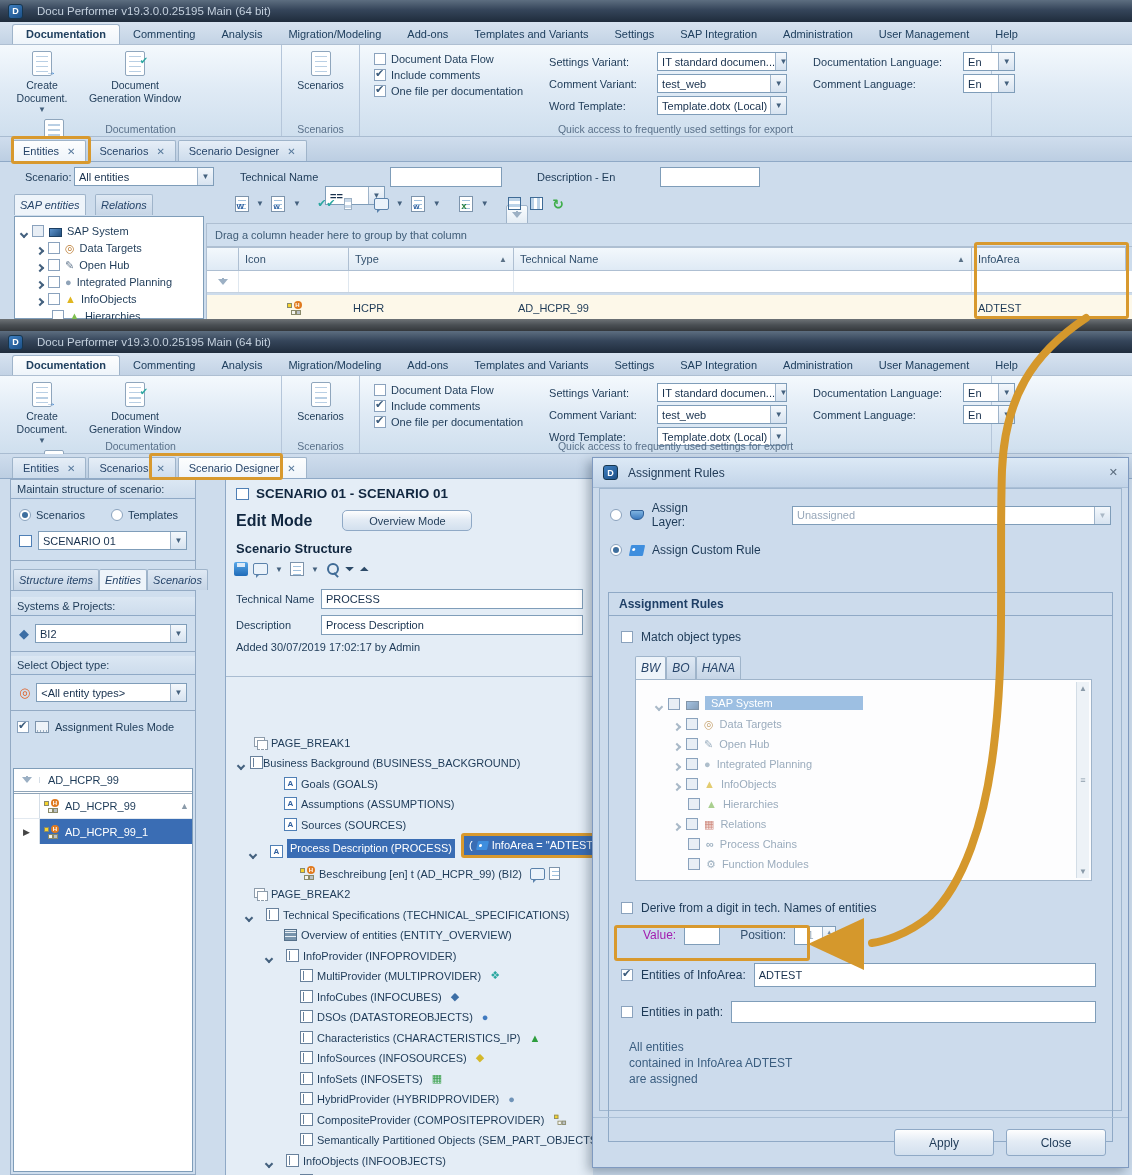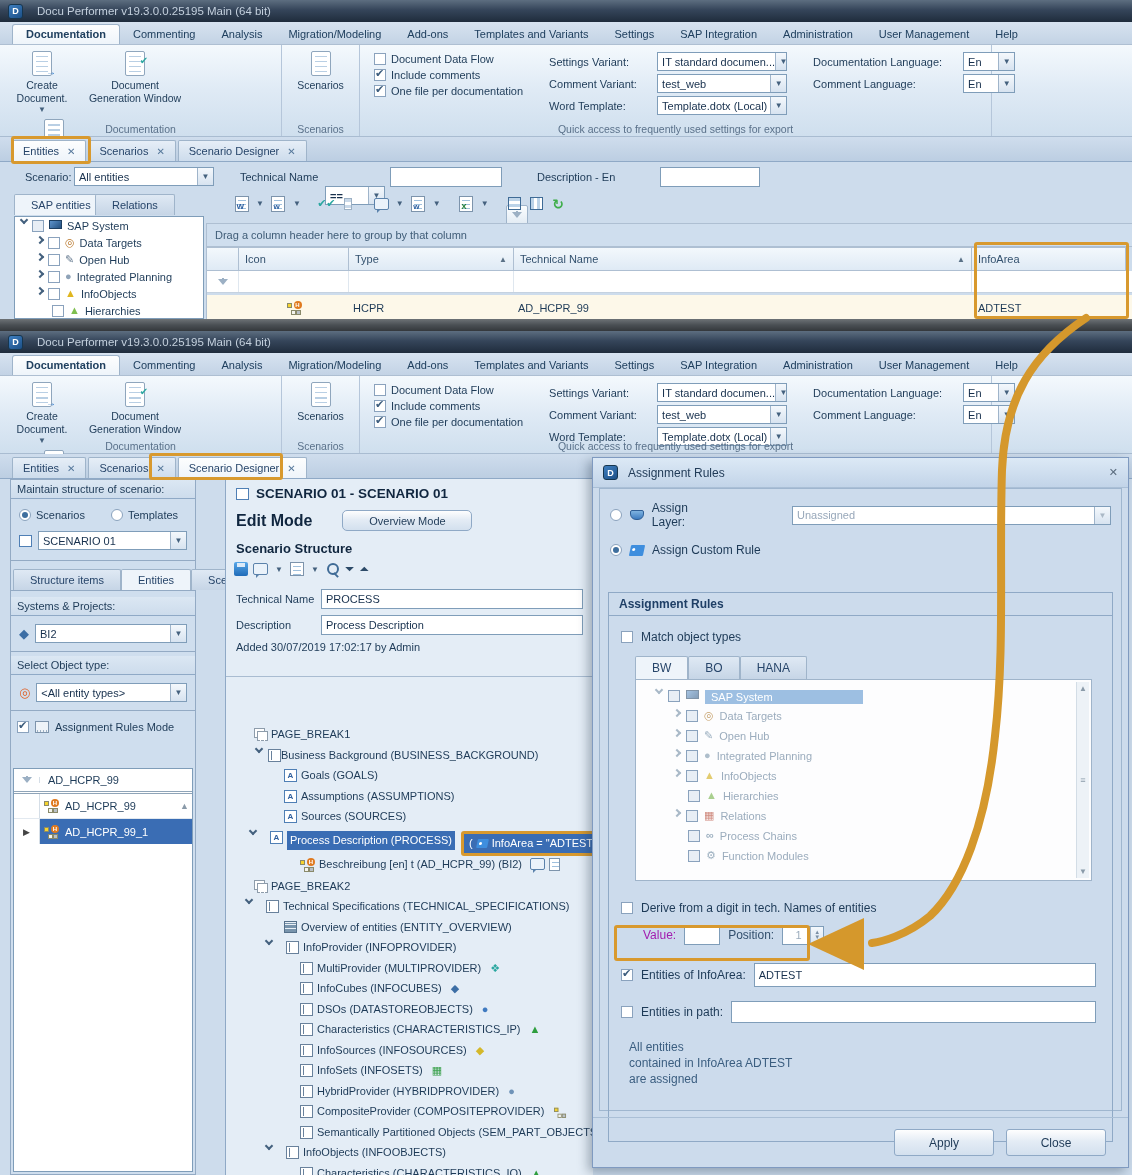--- a/index.html
+++ b/index.html
@@ -71,24 +71,24 @@
   .bub{width:15px;height:12px;border:1px solid #5b82ab;border-radius:2px;background:#eaf2fa;position:relative;display:inline-block;}
   .bub::after{content:"";position:absolute;left:2px;bottom:-4px;border:2px solid transparent;border-top-color:#5b82ab;border-left-color:#5b82ab;}
   .mag{width:14px;height:14px;position:relative;display:inline-block;}
   .mag::before{content:"";position:absolute;left:1px;top:1px;width:8px;height:8px;border:2px solid #3f6b96;border-radius:50%;}
   .mag::after{content:"";position:absolute;right:1px;bottom:0;width:6px;height:2px;background:#3f6b96;transform:rotate(45deg);}
   .spin{display:inline-flex;flex-direction:column;justify-content:center;width:13px;height:100%;border-left:1px solid #9fb4ca;background:linear-gradient(#f4f8fc,#d7e3f0);color:#7a8fa5;font-size:6px;line-height:5px;text-align:center;}
 
   
   .phead{font-size:11px;color:#1d3a57;border-bottom:1px solid #8fa9c6;padding:3px 6px;background:linear-gradient(#dbe7f3,#cddcec);}
   .sidebox{border:1px solid #93aac4;background:#cfdeee;}
-  .ltab{padding:4px 16px;background:linear-gradient(#dfe9f4,#c6d5e6);border:1px solid #9fb4ca;border-bottom:none;border-radius:2px 2px 0 0;color:#27456a;white-space:nowrap;}
+  .ltab{padding:4px 5px;background:linear-gradient(#dfe9f4,#c6d5e6);border:1px solid #9fb4ca;border-bottom:none;border-radius:2px 2px 0 0;color:#27456a;white-space:nowrap;font-style:italic;}
   .ltab.on{background:#eef4fa;}
   .inp{background:#fff;border:1px solid #7f9db9;height:20px;display:flex;align-items:center;padding-left:4px;color:#17304d;}
-  .trow{display:flex;align-items:flex-start;height:20.5px;white-space:nowrap;position:relative;}
+  .trow{display:flex;align-items:flex-end;height:20.5px;white-space:nowrap;position:relative;}
   .trow .gap{flex:0 0 6px;}
   .selband{background:#3a6db4;color:#fff;display:flex;align-items:center;height:19px;padding:0 3px;}
   .rule-annot{display:inline-flex;align-items:center;gap:4px;border:3px solid #D8992E;border-radius:3px;height:25px;padding:0 5px;margin-left:2px;background:#3a6db4;color:#fff;}
   .tagico{width:11px;height:9px;background:#3e8ede;transform:skewX(-12deg);border-radius:1px;display:inline-block;position:relative;}
   .tagico::after{content:"";position:absolute;left:2px;top:3px;width:3px;height:3px;border-radius:50%;background:#fff;}
   .btn{display:inline-flex;align-items:center;justify-content:center;border:1px solid #8fa9c6;border-radius:3px;background:linear-gradient(#fefefe,#e4ecf5 45%,#d3e0ee);color:#1f3a57;}
   .gridhdr{background:linear-gradient(#f3f8fc,#dfeaf5);border:1px solid #aebfd2;border-left:none;display:flex;align-items:center;padding:0 6px;color:#33516e;}
   .dim{color:#9bacbd;}
   .note{color:#3b5e80;font-size:12px;line-height:16px;}
 </style>
@@ -620,21 +620,21 @@
           <span class="inp" style="flex:1">Process Description</span>
         </div>
       <div>Added 30/07/2019 17:02:17 by Admin</div>
     </div>
 
     <div style="position:absolute;left:0;right:0;top:246px;bottom:0;padding-top:4px">
       <div class="trow" style="padding-left:28px;gap:4px">
           <span class="pbico"></span>
           <span>PAGE_BREAK1</span>
         </div>
-      <div class="trow" style="padding-left:30px;">
+      <div class="trow" style="padding-left:12px;">
           <span class="chev d"></span>
           <span class="gap"></span>
           <span class="chapico"></span>
           <span>Business Background (BUSINESS_BACKGROUND)</span>
         </div>
       <div class="trow" style="padding-left:58px;gap:4px">
           <span class="txtico">A</span>
           <span>Goals (GOALS)</span>
         </div>
       <div class="trow" style="padding-left:58px;gap:4px">
@@ -841,21 +841,21 @@
               <span>▼</span>
             </div>
         </div>
         <div style="display:flex;align-items:center;gap:8px;padding:20px 12px 0">
           <span class="ck"></span>
           <span style="font-size:12px">Derive from a digit in tech. Names of entities</span>
         </div>
         <div style="display:flex;align-items:center;gap:8px;padding:10px 12px 0 34px">
           <span style="font-size:12px;color:#a21caf">Value:</span>
           <span class="inp" style="width:36px"></span>
-          <span style="font-size:12px;color:#33506e;margin-left:0">Position:</span>
+          <span style="font-size:12px;color:#33506e;margin-left:12px">Position:</span>
           <span class="cmb" style="width:42px;color:#9bacbd">
               <span style="margin:0 auto">1</span>
               <span class="spin">
                 <span>▲</span>
                 <span>▼</span>
               </span>
             </span>
         </div>
         <div style="display:flex;align-items:center;gap:8px;padding:18px 12px 0">
           <span class="ck c"></span>

